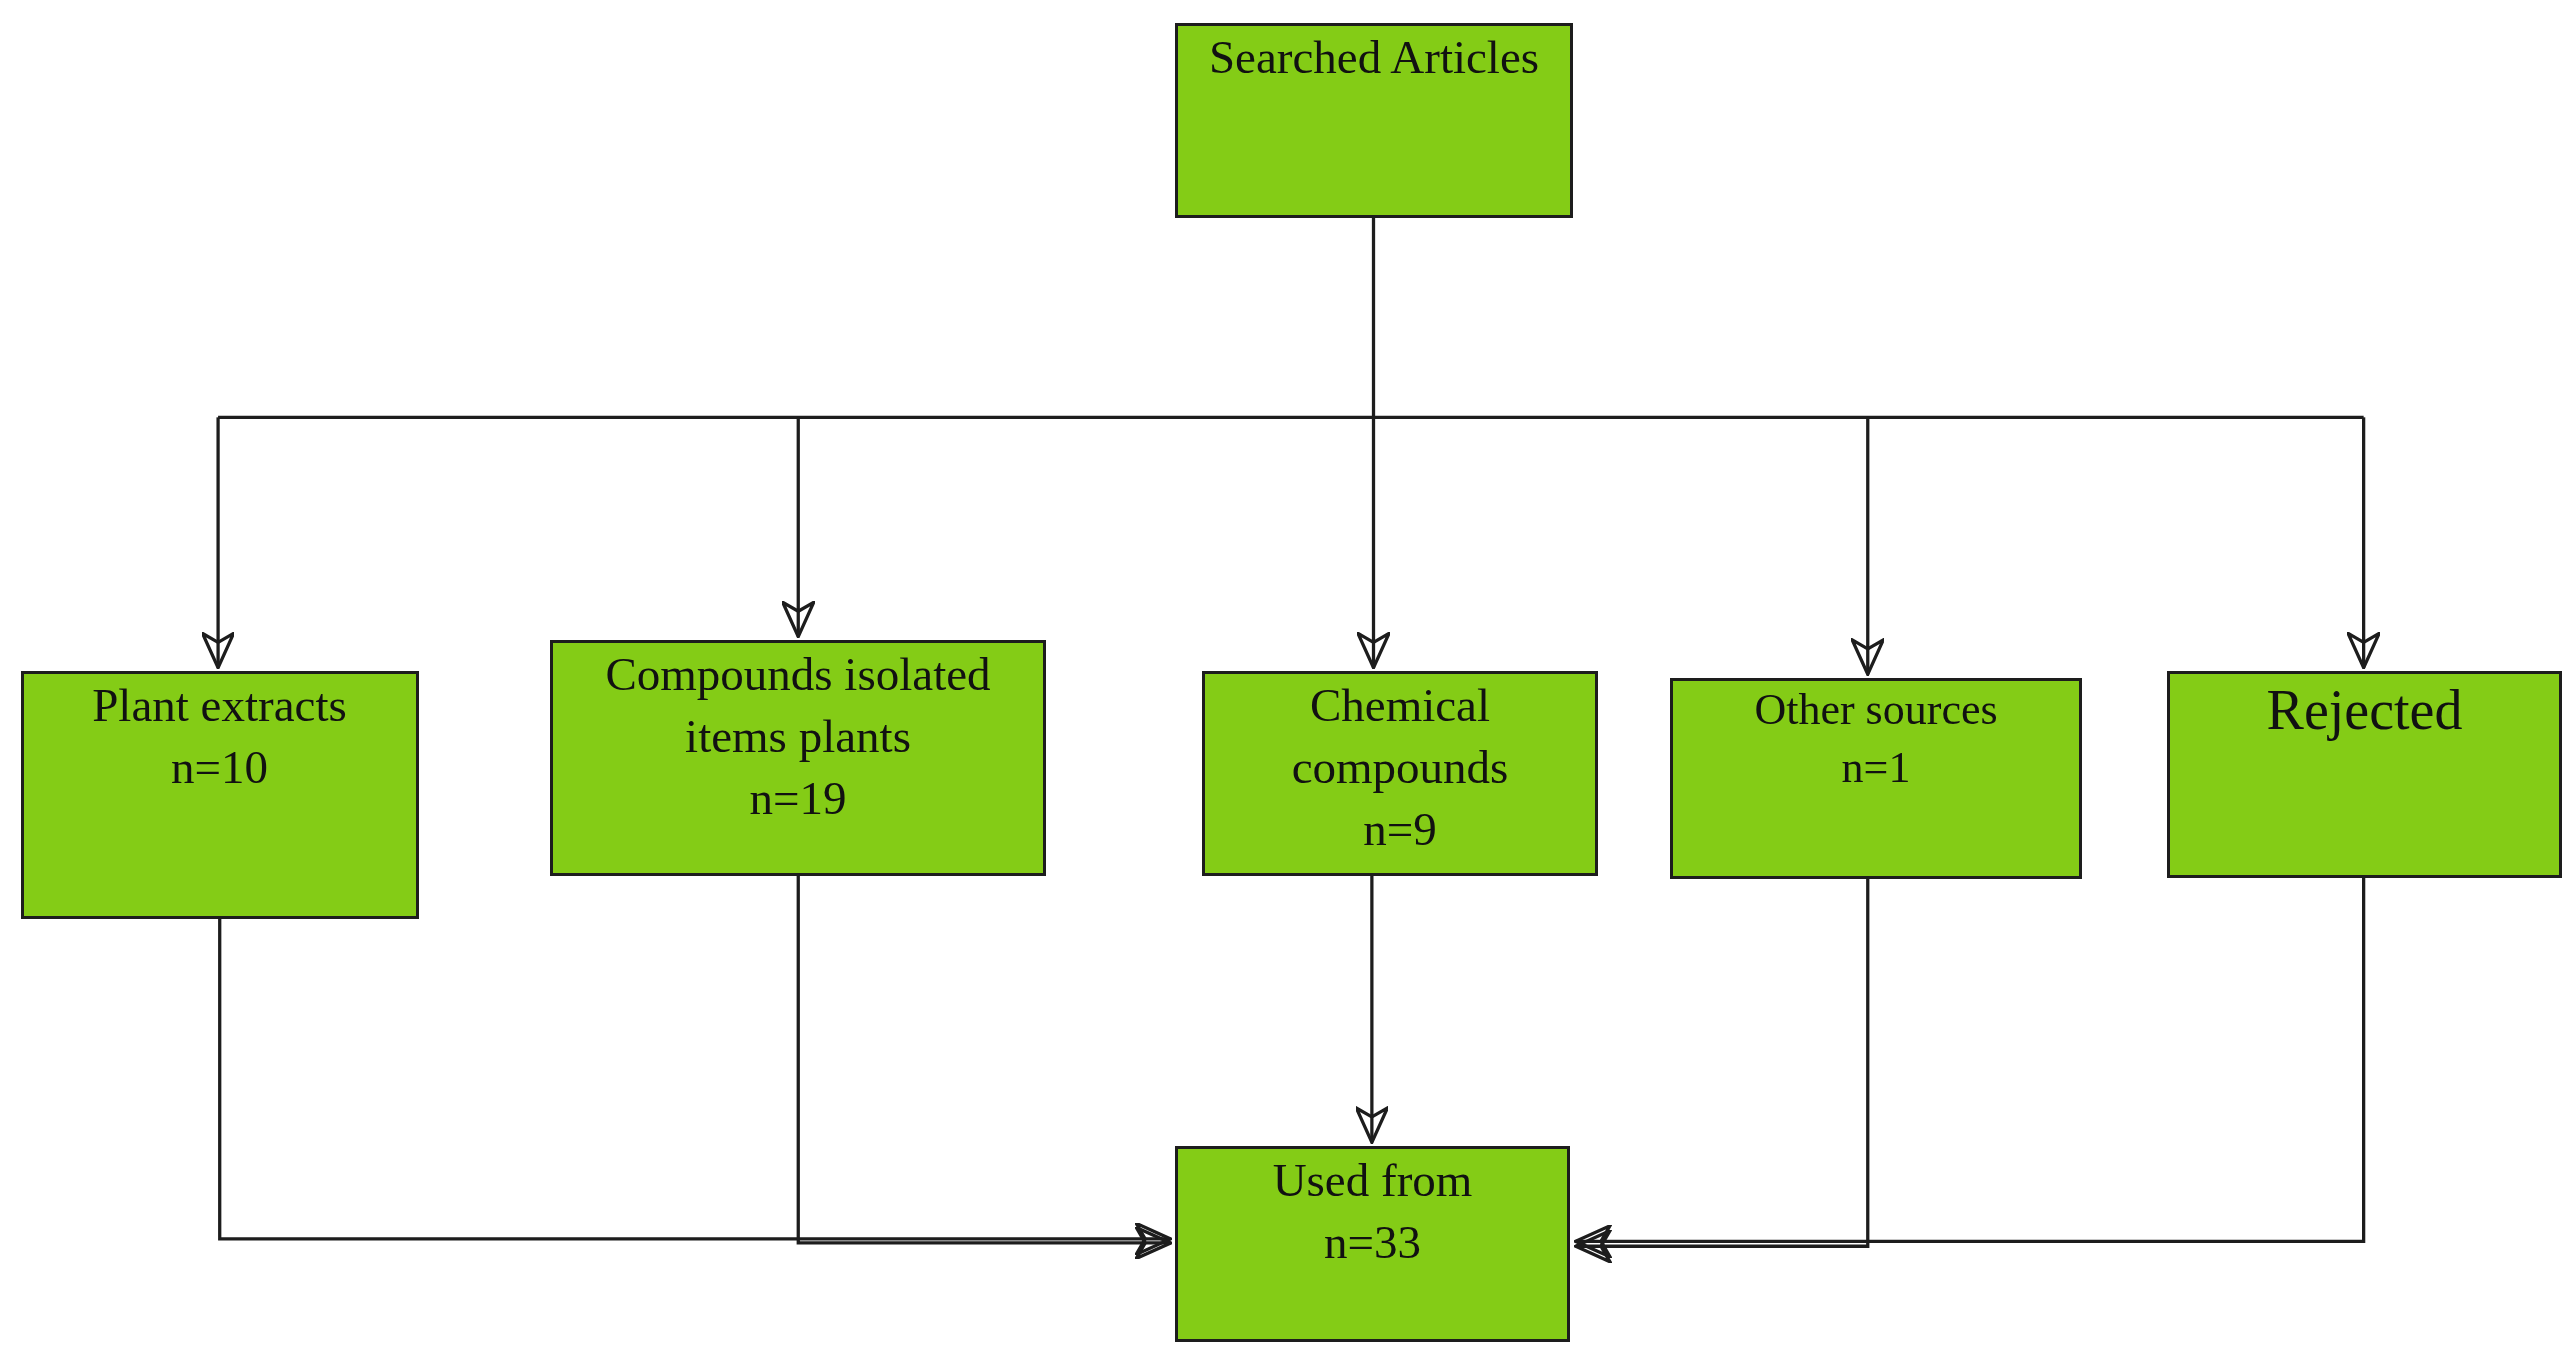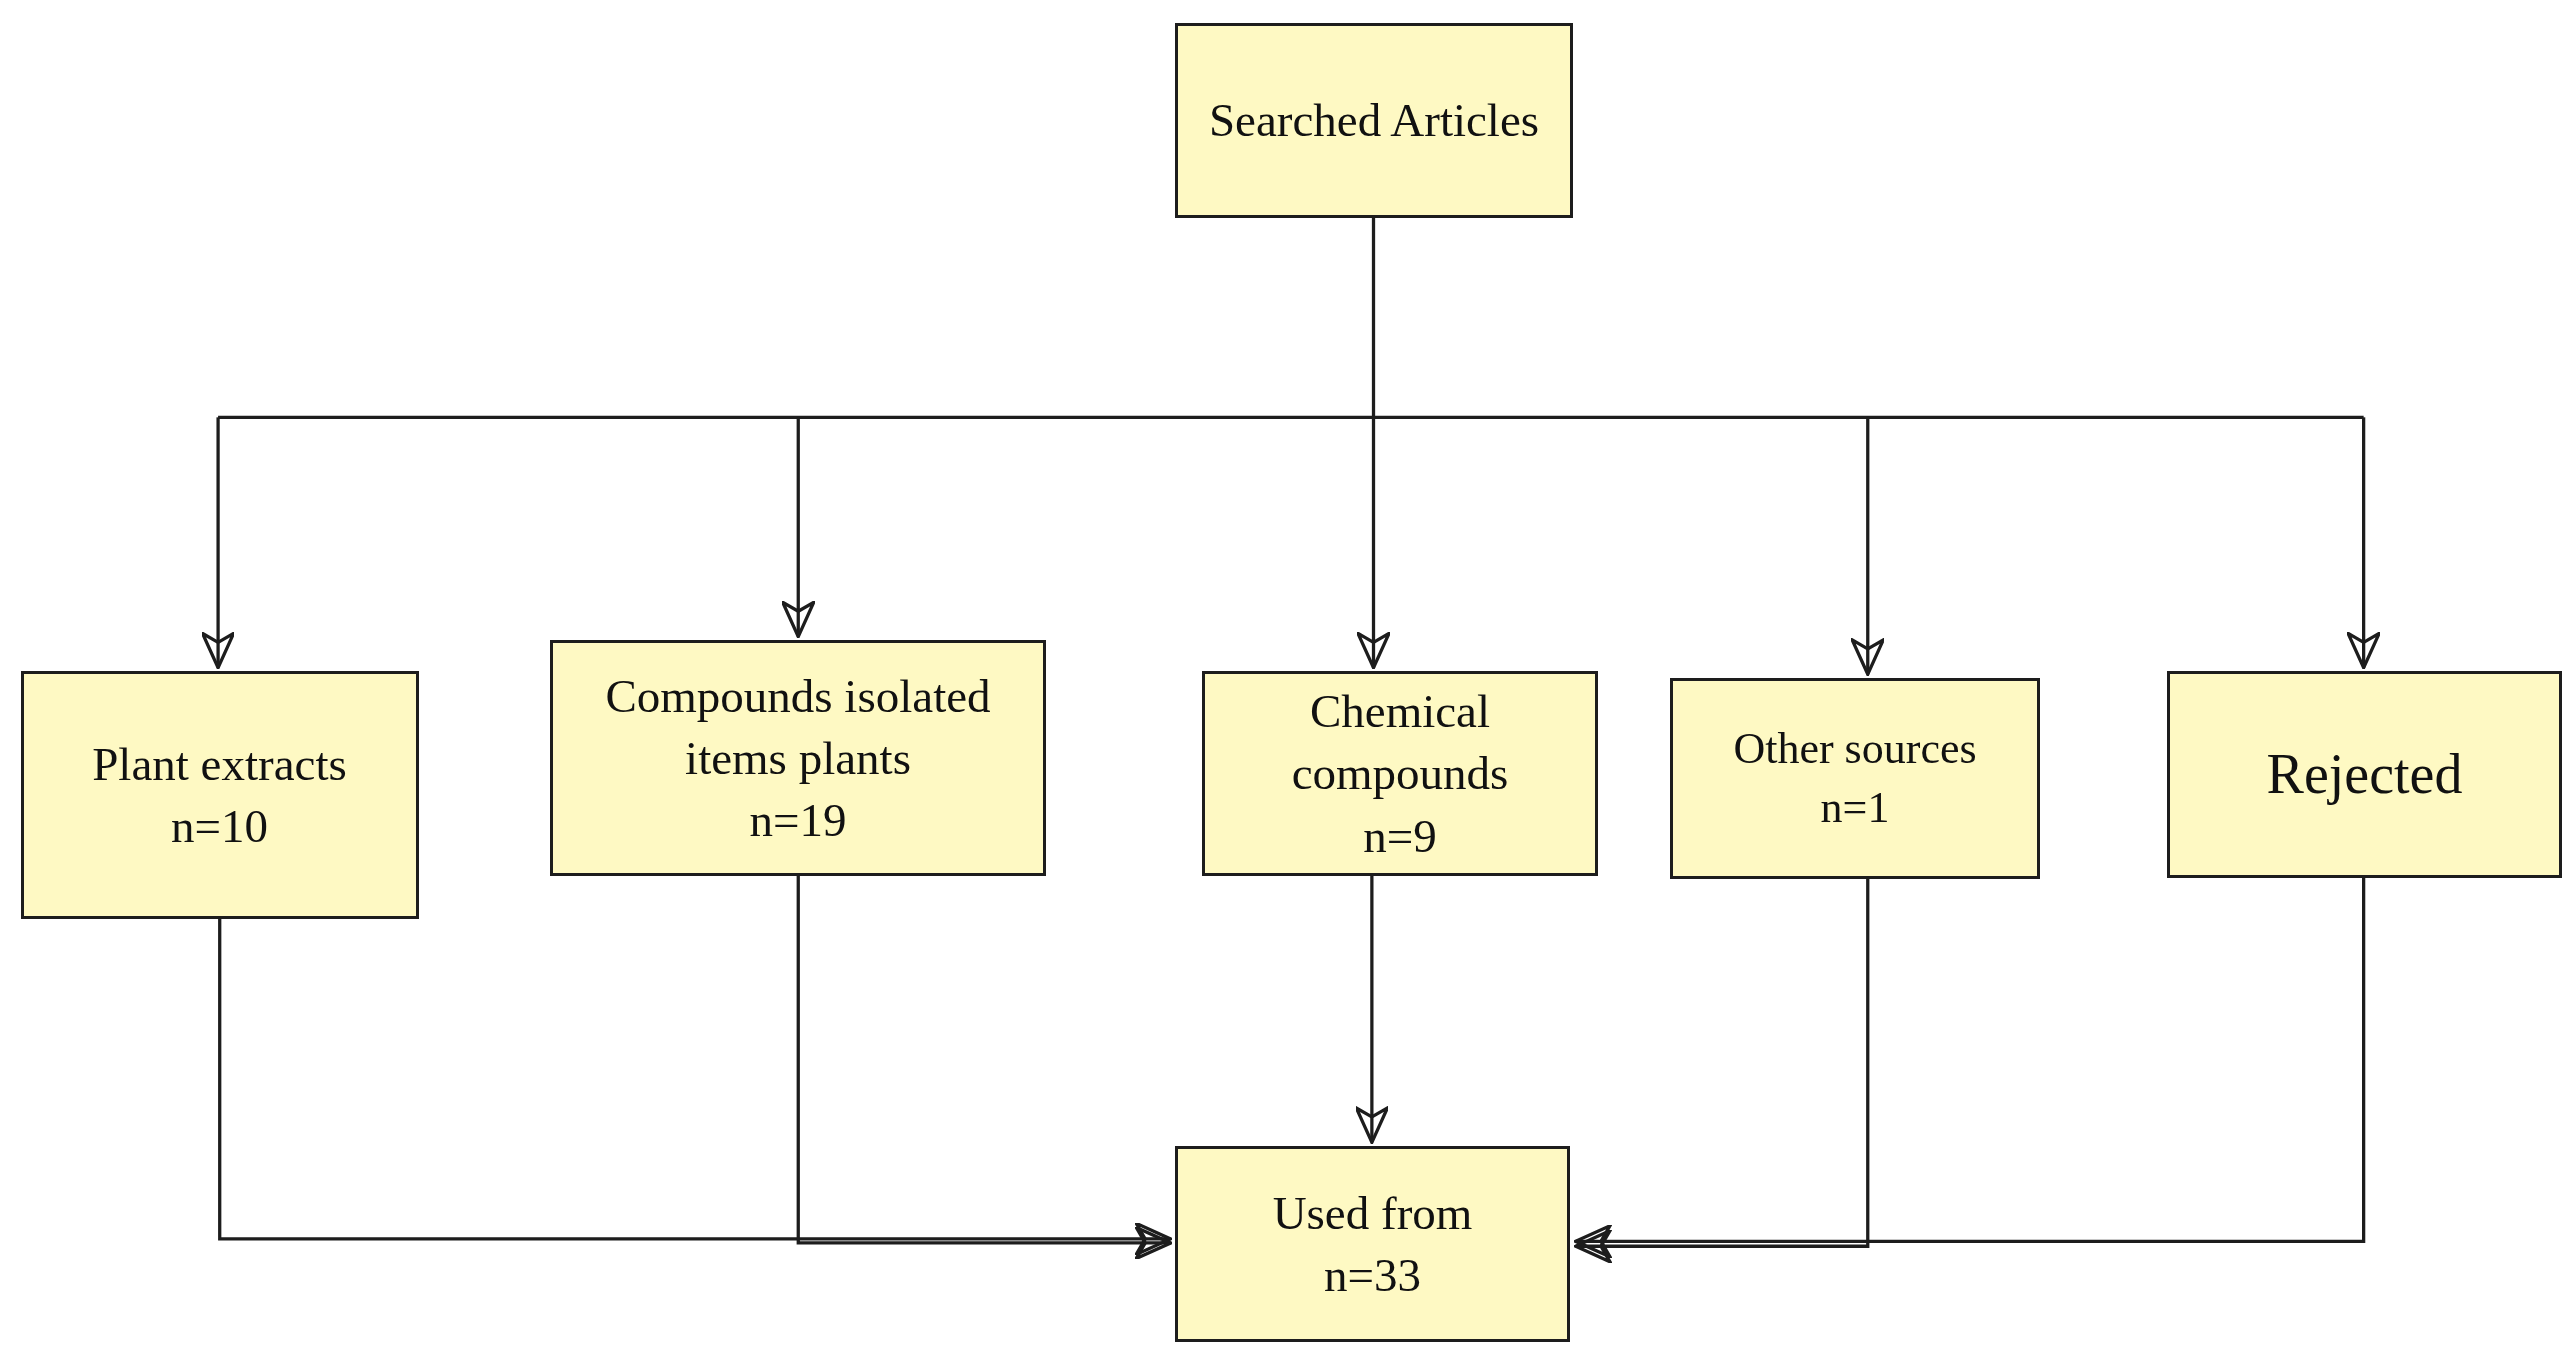--- a/index.html
+++ b/index.html
@@ -24,34 +24,33 @@
   }
   .edges-layer path {
     fill: none;
     stroke: #1d1d1d;
     stroke-width: 4;
   }
   .node {
     position: absolute;
     box-sizing: border-box;
     border: 3.3px solid #1d1d1d;
-    background: #fef9c3;
+    background: #84cc16;
     display: flex;
     flex-direction: column;
     align-items: center;
-    justify-content: center;
     text-align: center;
     font-size: 47px;
     line-height: 1.32;
   }
   .node-searched  { left: 1175px; top: 23px;   width: 398px; height: 195px; padding: 0 8.2px; }
   .node-plant     { left: 20.5px;   top: 671px;  width: 398px; height: 248px; padding: 0 8.2px; }
   .node-compounds { left: 550px;  top: 640px;  width: 496px; height: 236px; padding: 0 23px; }
   .node-chemical  { left: 1174px; top: 671px;  width: 396px; height: 205px; padding: 0 29.5px; margin-left: 28px; }
-  .node-other     { left: 1670px; top: 678px;  width: 370px; height: 201px; padding: 0 8.2px; font-size: 44px; }
+  .node-other     { left: 1670px; top: 678px;  width: 412px; height: 201px; padding: 0 8.2px; font-size: 44px; }
   .node-rejected  { left: 2167px; top: 671px;  width: 395px; height: 207px; padding: 0 8.2px; font-size: 56px; }
   .node-used      { left: 1175px; top: 1146px; width: 395px; height: 196px; padding: 0 8.2px; }
   .node span { display: block; }
 </style>
 </head>
 <body>
 
 <div class="stage">
 
   <svg class="edges-layer" viewBox="0 0 3147 1651" xmlns="http://www.w3.org/2000/svg">

